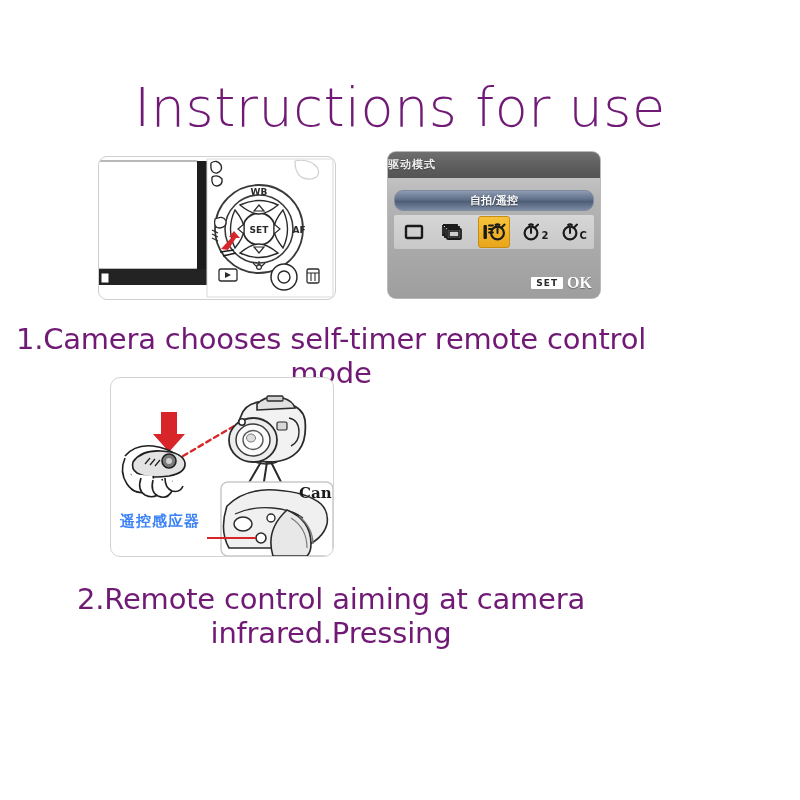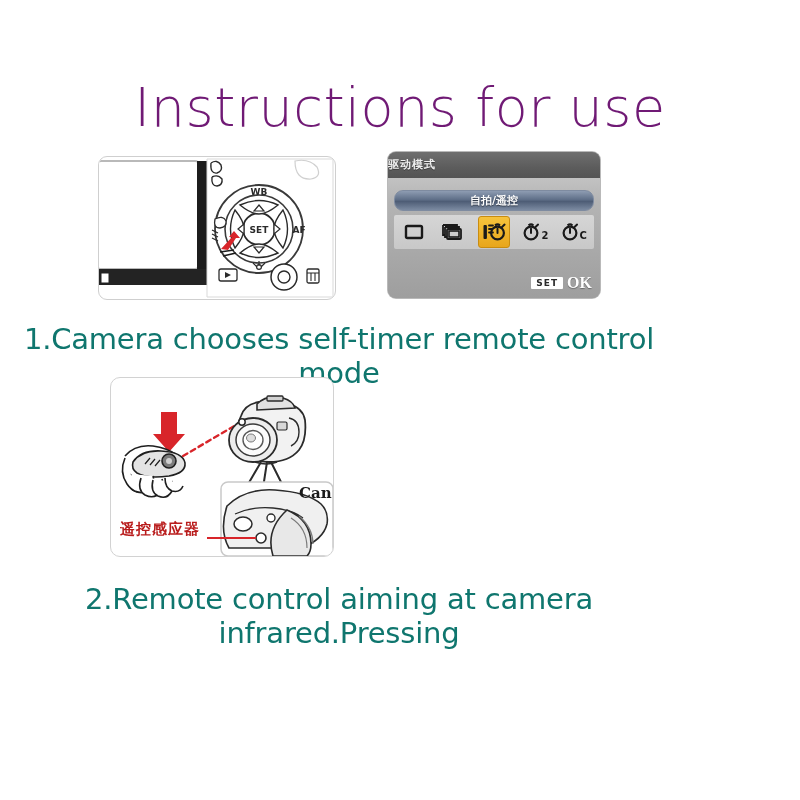--- a/index.html
+++ b/index.html
@@ -132,26 +132,26 @@
     color: #ffffff;
     font-size: 16px;
     font-weight: bold;
     font-family: Liberation Serif, serif;
     text-shadow: 0 1px 1px rgba(0,0,0,0.35);
   }
 
   
   .caption {
     position: absolute;
-    left: 8px;
+    left: 0;
     width: 662px;
     text-align: center;
     font-size: 29px;
     font-weight: 400;
-    color: #0f766e;
+    color: #701a75;
     font-family: "DejaVu Sans", sans-serif;
     letter-spacing: -0.2px;
   }
   .caption-1 { top: 322px; }
   .caption-2 { top: 582px; }
 
   
   .fig-remote {
     position: absolute;
     left: 110px;
@@ -162,24 +162,23 @@
     border: 1.5px solid #d2d2d2;
     border-radius: 10px;
     overflow: hidden;
   }
   .cn-label {
     position: absolute;
     left: 120px;
     top: 512px;
     font-size: 15px;
     font-weight: bold;
-    color: #b91c1c;
+    color: #3b82f6;
     font-family: Liberation Serif, serif;
     letter-spacing: 1px;
-    margin-top: 8px;
   }
   svg { display: block; }
 </style>
 </head>
 <body>
 
 <div class="page-title">Instructions for use</div>
 
 <div class="fig-camera-back">
   <svg width="236" height="142" viewBox="0 0 236 142">

